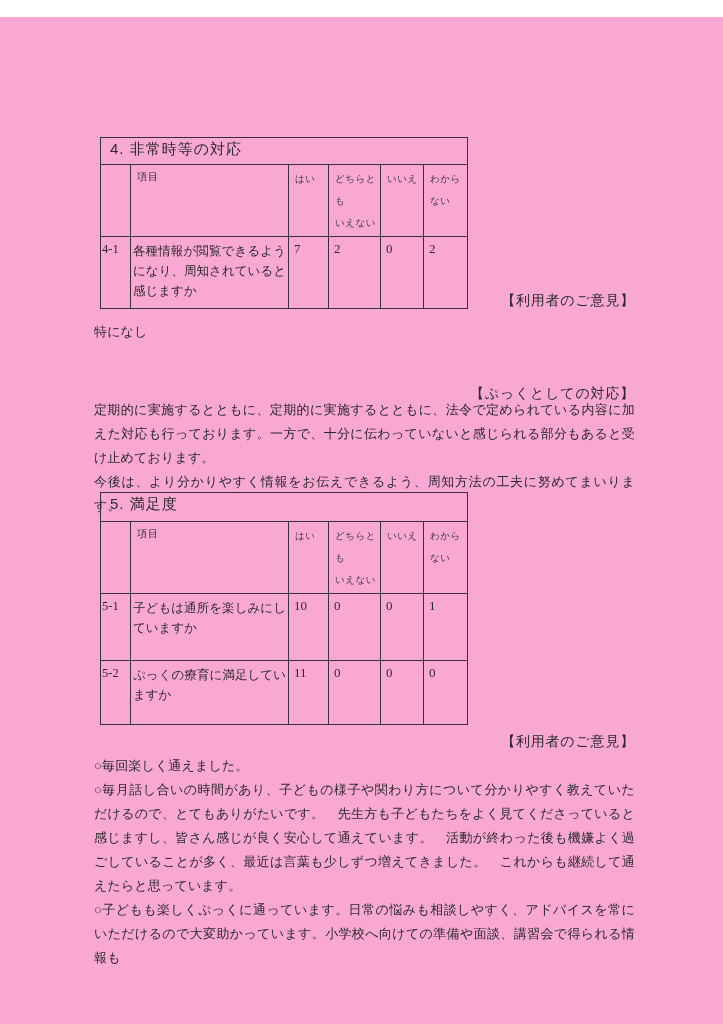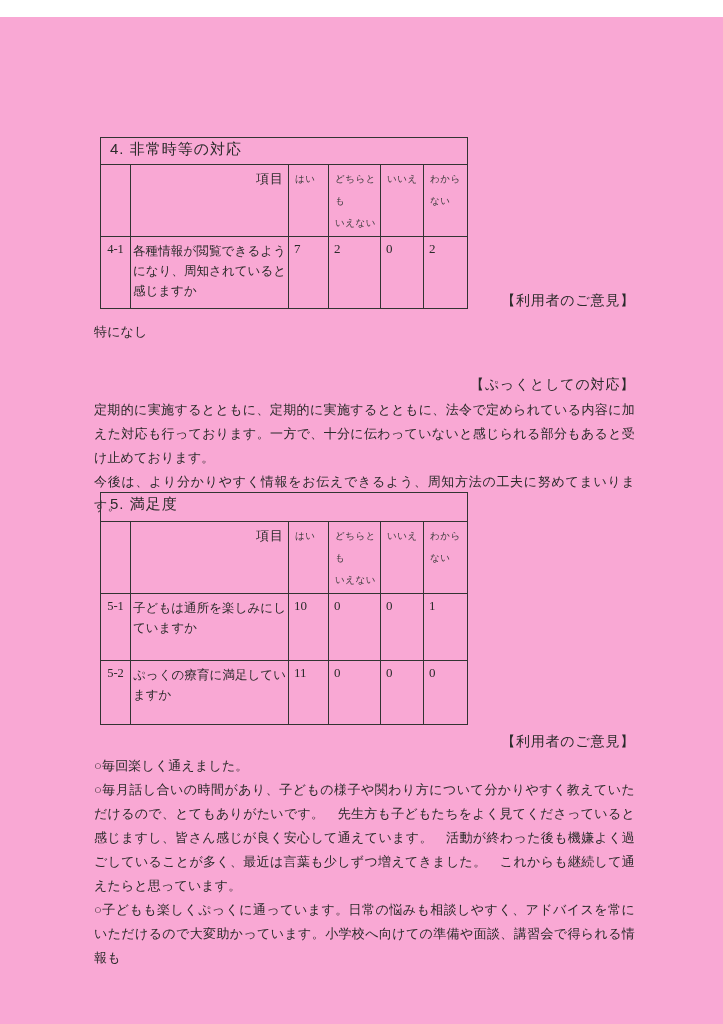--- a/index.html
+++ b/index.html
@@ -45,42 +45,41 @@
     padding: 2px 4px 2px 9px;
   }
   .t4 td.title-cell { height: 22px; }
   .t5 td.title-cell { height: 24px; }
 
   .t4 tr.head-row td { height: 43px; }
   .t5 tr.head-row td { height: 63px; }
 
   td.item-head {
     font-family: "Liberation Sans", "DejaVu Sans", sans-serif;
-    font-size: 13px;
+    font-size: 10px;
     letter-spacing: 1px;
     padding: 5px 4px 2px 6px;
-    text-align: right;
   }
   td.small-head {
     font-family: Liberation Serif, serif;
     font-size: 9.5px;
     letter-spacing: 0.5px;
     line-height: 22px;
     padding: 3px 2px 2px 6px;
     white-space: pre-line;
     color: #3a3a3a;
   }
 
   .t4 tr.data-row-1 td { height: 65px; }
   .t5 tr.data-row-1 td { height: 60px; }
   .t5 tr.data-row-2 td { height: 57px; }
 
   td.num-cell {
     font-size: 12.5px;
-    text-align: center;
+    text-align: left;
     padding-top: 5px;
   }
   td.item-cell {
     font-size: 12.5px;
     line-height: 20px;
     text-align: justify;
     padding: 4px 2px 2px 2px;
   }
   td.val-cell {
     font-size: 13px;
@@ -98,21 +97,21 @@
   }
   .heading {
     font-size: 14px;
     letter-spacing: 0.8px;
     text-align: right;
   }
   .para { text-align: justify; }
 
   .pos-op4-head   { top: 272px; }
   .pos-op4-line   { top: 303px; }
-  .pos-resp-head  { top: 356px; }
+  .pos-resp-head  { top: 365px; }
   .pos-resp-p1    { top: 381px; }
   .pos-resp-p2    { top: 453px; }
   .pos-op5-head   { top: 713px; }
   .pos-op5-c1     { top: 737px; }
   .pos-op5-c2     { top: 761px; }
   .pos-op5-c3     { top: 881px; }
 </style>
 </head>
 <body>
 

